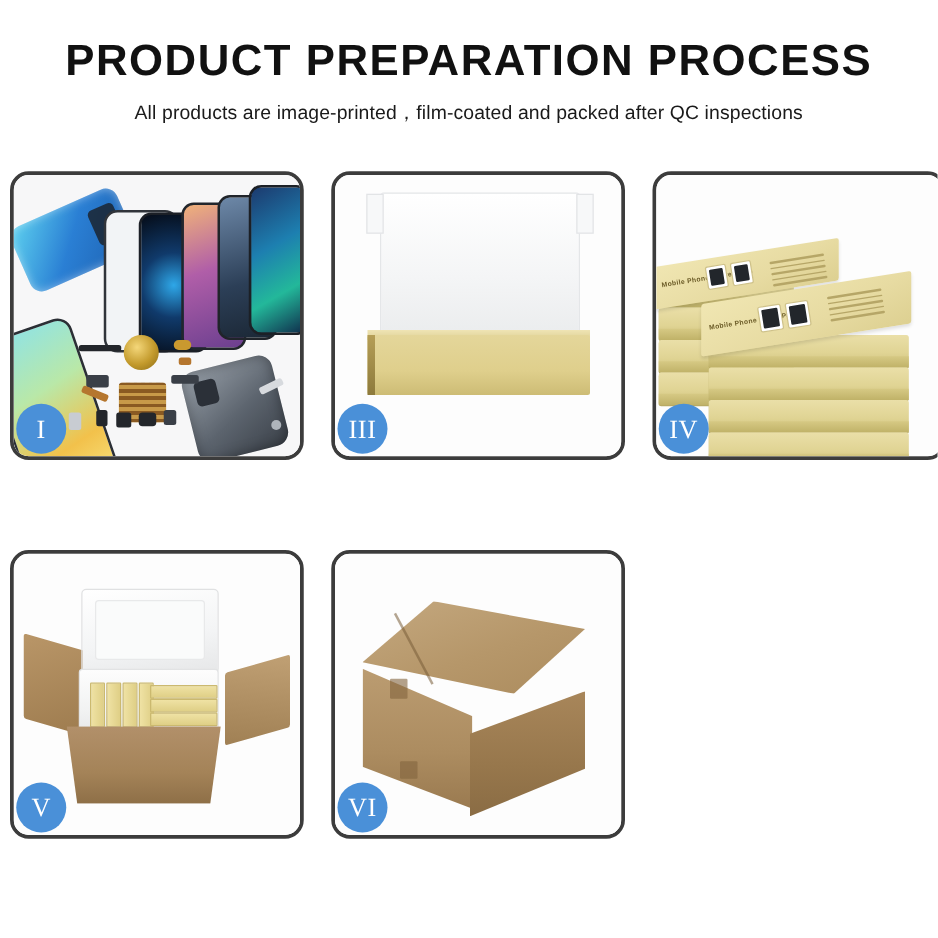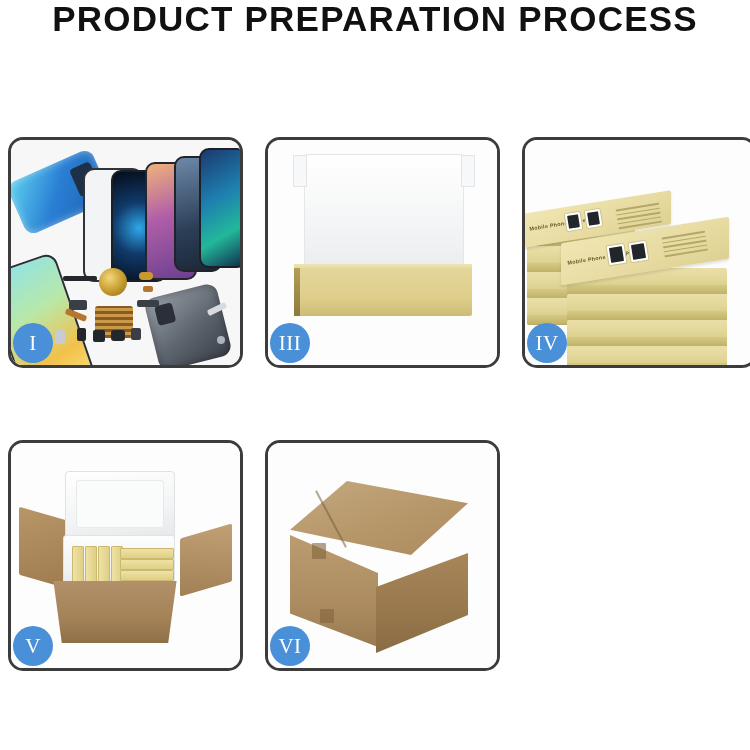--- a/index.html
+++ b/index.html
@@ -1,21 +1,21 @@
 <!DOCTYPE html>
 <html><head>
 <meta charset="utf-8">
 <style>
   html,body{margin:0;padding:0;}
   body{
     width:750px;height:750px;background:#ffffff;
     font-family:"Liberation Sans", sans-serif;
     overflow:hidden;position:relative;
   }
-  .header{width:750px;text-align:center;}
+  .header{width:750px;padding-top:30px;text-align:center;}
   .title{
     font-size:35px;font-weight:700;color:#111111;
     letter-spacing:1.2px;line-height:1.1;white-space:nowrap;
   }
   .subtitle{
     margin-top:11px;font-size:15.5px;color:#1a1a1a;
     font-weight:400;letter-spacing:0.1px;white-space:nowrap;
   }
 
   .grid{
@@ -284,20 +284,21 @@
   }
   .c-tab{
     position:absolute;background:rgba(130,100,62,.6);border-radius:1px;
   }
 </style>
 </head>
 <body>
 
 <div class="header">
   <div class="title">PRODUCT PREPARATION PROCESS</div>
+  <div class="subtitle">All products are image-printed，film-coated and packed after QC inspections</div>
 </div>
 
 <div class="grid">
 
   <div class="panel">
     <div class="stage p1">
       <div class="ph ph-a"></div>
       <div class="ph ph-b"></div>
       <div class="ph ph-c"></div>
       <div class="ph ph-d"></div>

